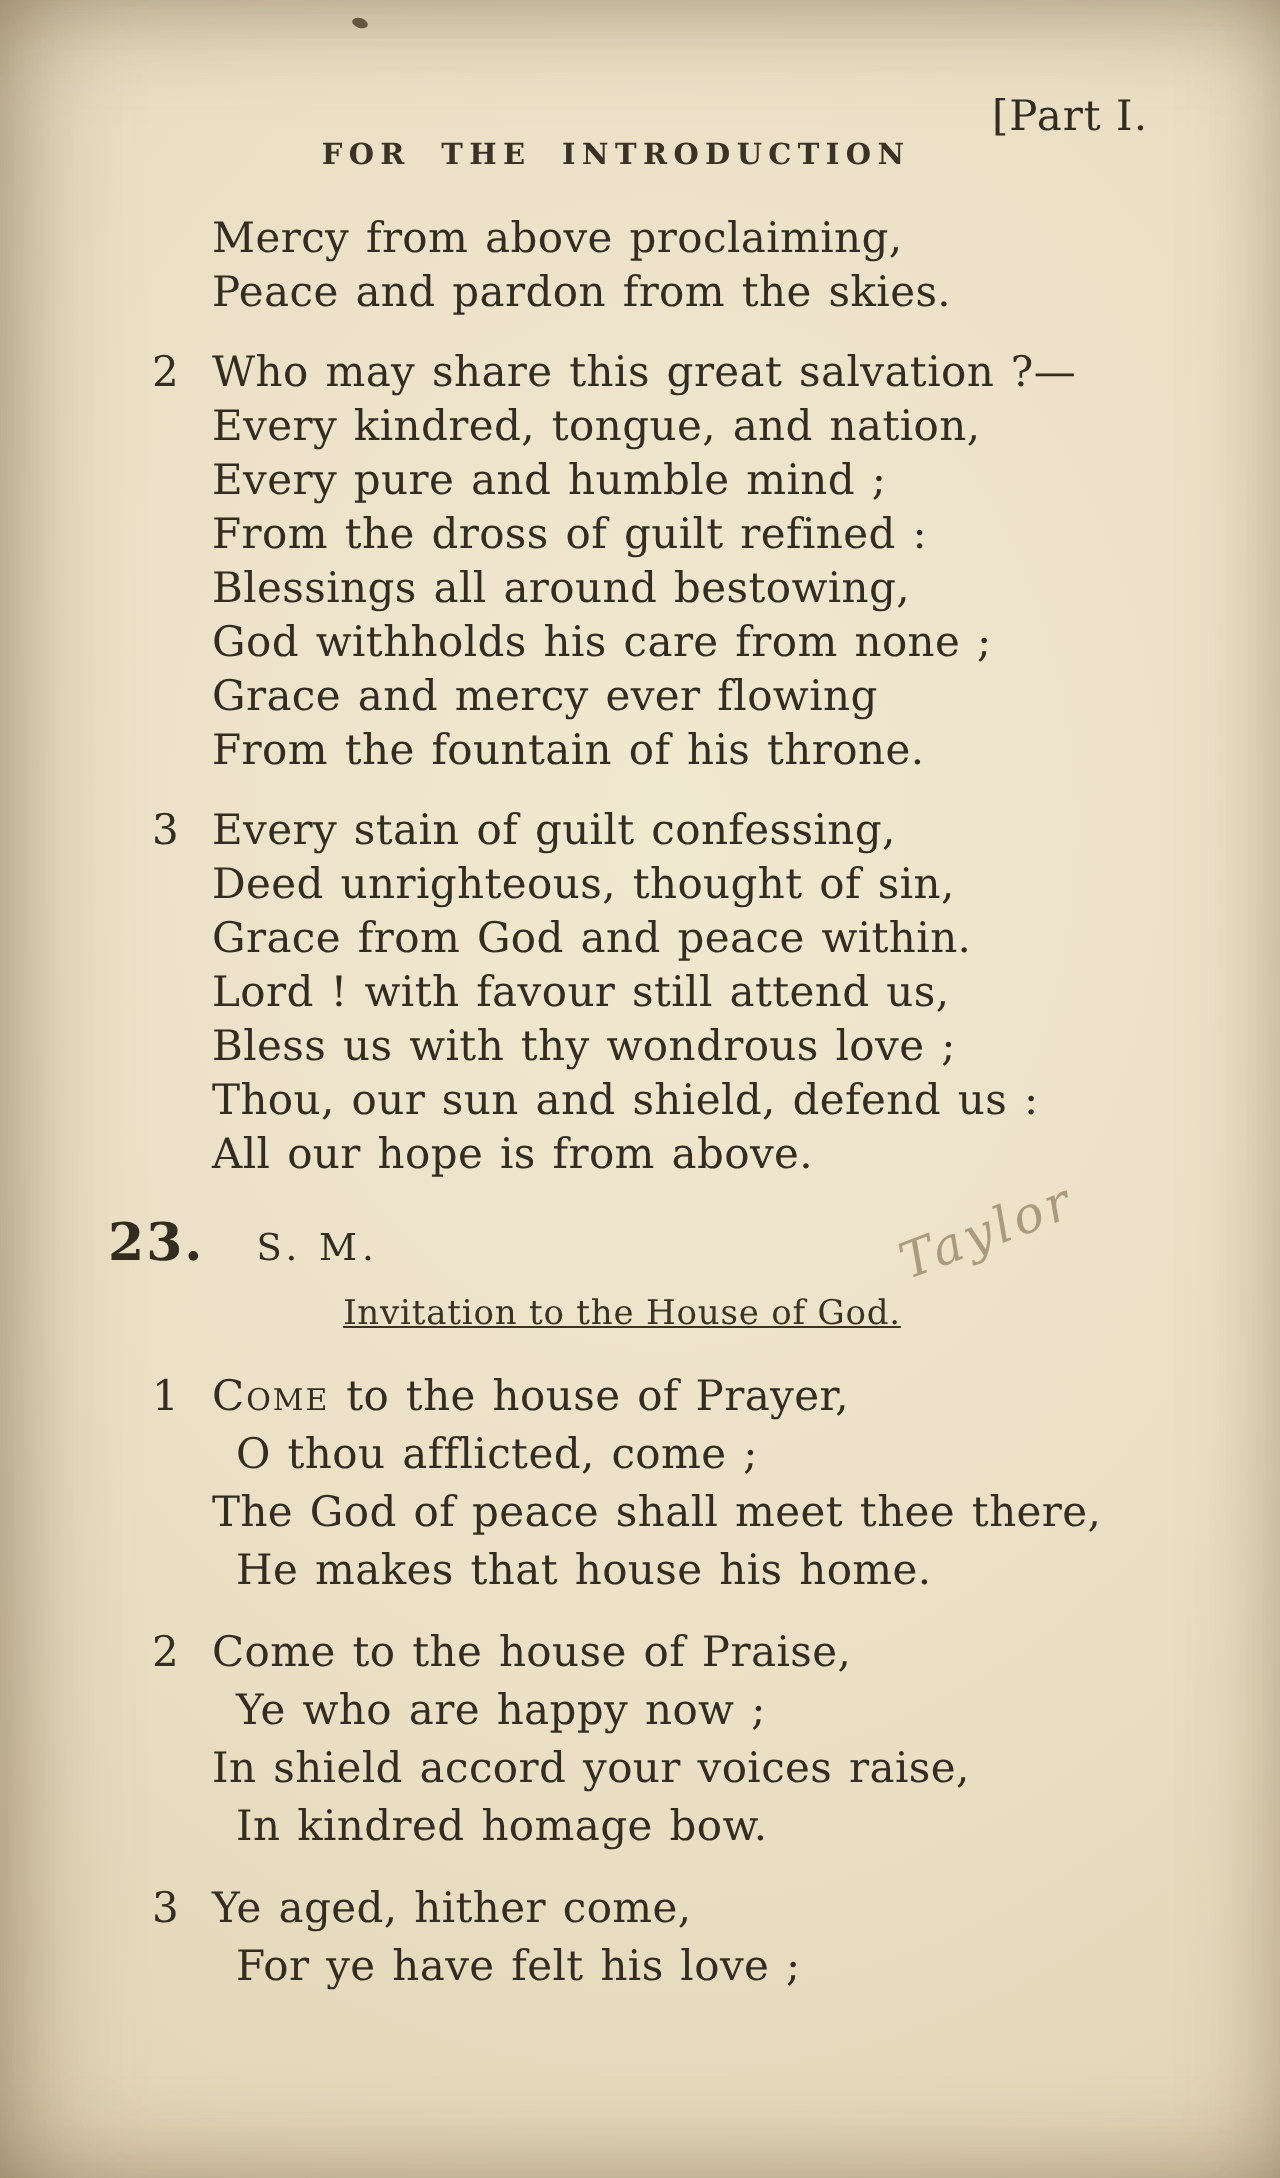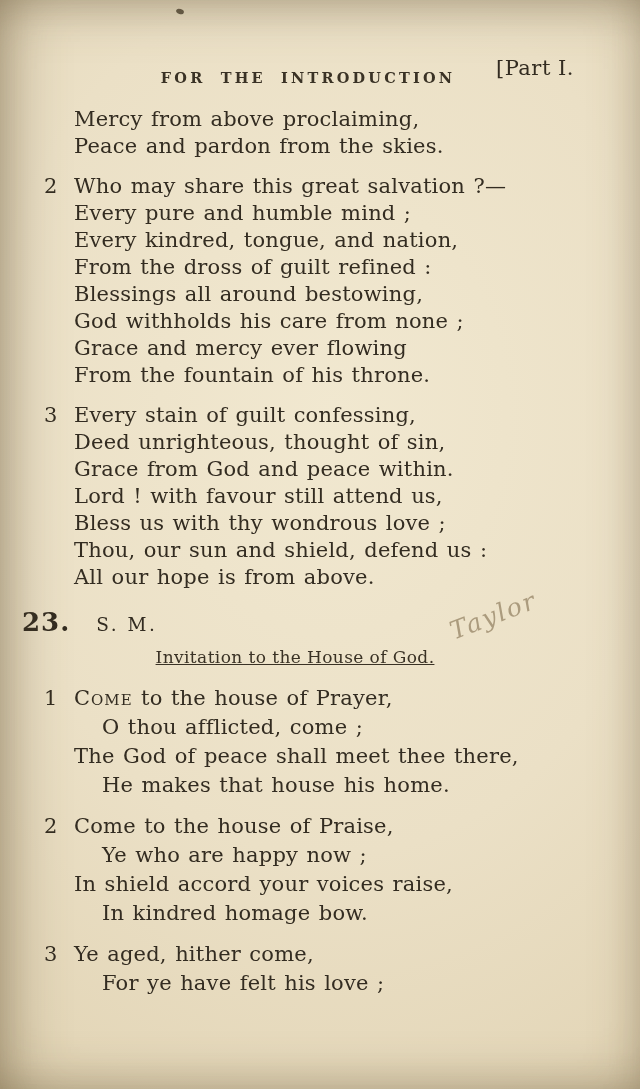--- a/index.html
+++ b/index.html
@@ -36,42 +36,42 @@
   }
 
   .head-title {
     position: absolute; top: 69px; left: 0; width: 640px;
     text-align: center; transform: translateX(-12px);
     font-size: 14.5px; font-weight: bold;
     letter-spacing: 3.2px; word-spacing: 7px;
     color: #3a3225; z-index: 2;
   }
   .head-part {
-    position: absolute; top: 56px; right: 66px;
+    position: absolute; top: 46px; right: 66px;
     font-size: 21px; letter-spacing: 0.5px;
     color: #332c21; z-index: 2;
   }
 
   .content {
     position: absolute; top: 106px; left: 0; width: 100%;
-    padding: 0 50px 0 44px; z-index: 2;
+    padding: 0 50px 0 76px; z-index: 2;
   }
 
   .verse { display: flex; margin-bottom: 13px; }
   .vnum {
     width: 30px; flex: 0 0 30px;
     font-size: 21px; line-height: 27px;
   }
   .lines { flex: 1; min-width: 0; }
   .line {
     font-size: 21px; line-height: 27px;
     letter-spacing: 0.2px; word-spacing: 1.5px;
     white-space: nowrap;
   }
-  .line.indent { margin-left: 28px; }
+  .line.indent { margin-left: 12px; }
 
   .verse.sm { margin-bottom: 12px; }
   .verse.sm .line, .verse.sm .vnum { line-height: 29px; }
 
   .hymn-heading {
     text-align: left; transform: translateX(-22px);
     margin: 16px 0 10px;
   }
   .hymn-num { font-size: 26px; font-weight: bold; letter-spacing: 1px; }
   .hymn-meter { font-size: 18.5px; margin-left: 26px; letter-spacing: 2.5px; }
@@ -110,22 +110,22 @@
       <div class="lines">
         <div class="line">Mercy from above proclaiming,</div>
         <div class="line">Peace and pardon from the skies.</div>
       </div>
     </div>
 
     <div class="verse">
       <div class="vnum">2</div>
       <div class="lines">
         <div class="line">Who may share this great salvation ?—</div>
+        <div class="line">Every kindred, tongue, and nation,</div>
         <div class="line">Every pure and humble mind ;</div>
-        <div class="line">Every kindred, tongue, and nation,</div>
         <div class="line">From the dross of guilt refined :</div>
         <div class="line">Blessings all around bestowing,</div>
         <div class="line">God withholds his care from none ;</div>
         <div class="line">Grace and mercy ever flowing</div>
         <div class="line">From the fountain of his throne.</div>
       </div>
     </div>
 
     <div class="verse">
       <div class="vnum">3</div>

